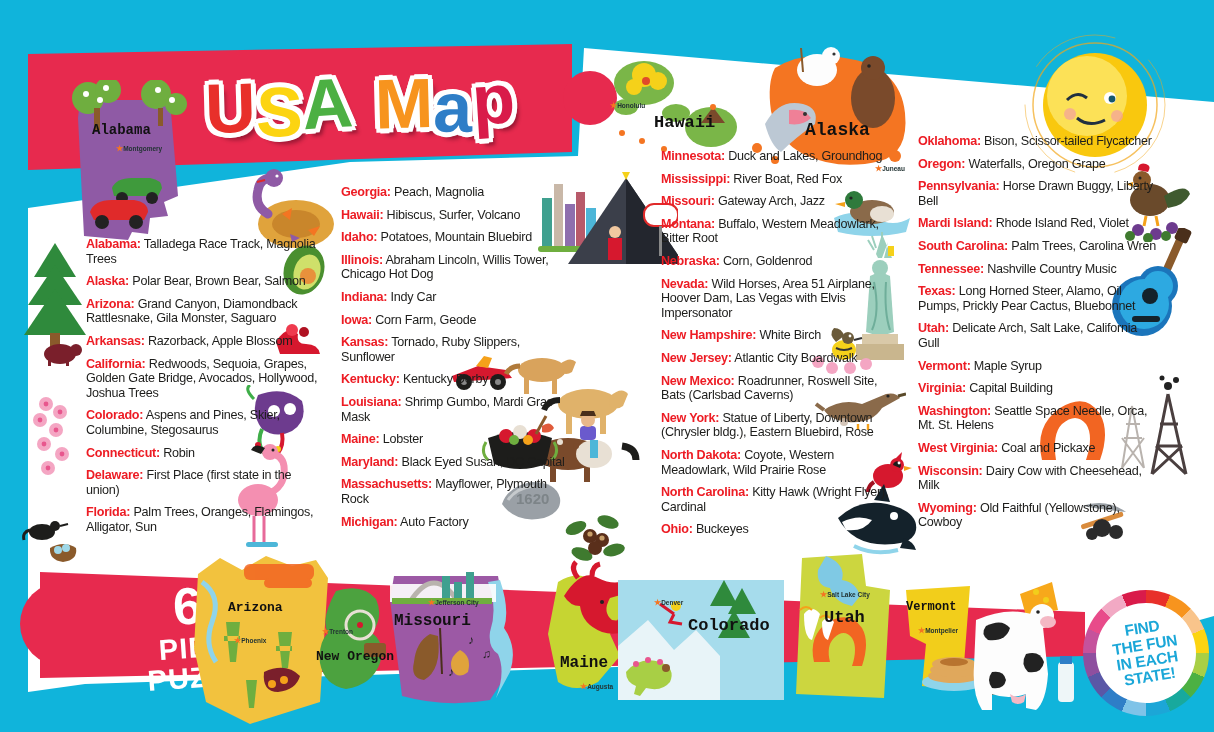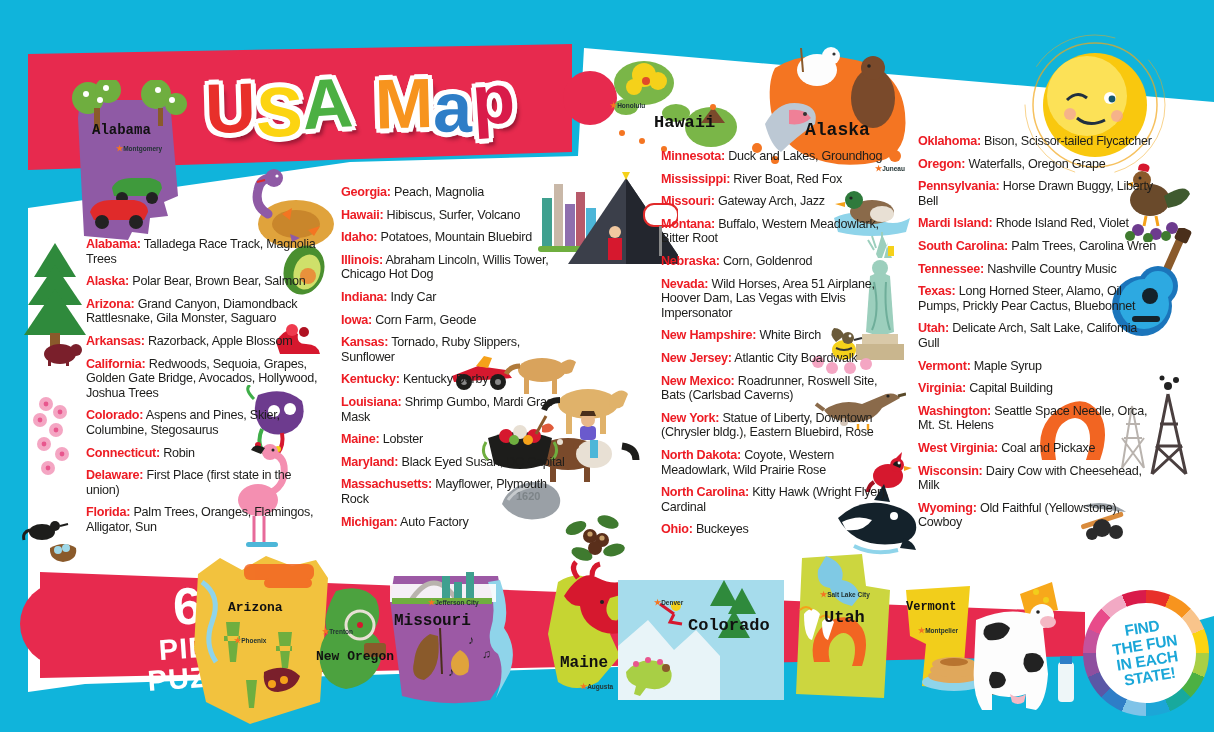--- a/index.html
+++ b/index.html
@@ -317,21 +317,21 @@
       <path d="M58 22 l10 -18" stroke="#8a5a2b" stroke-width="3"></path>
       <path d="M8 30 q-6 10 2 18 M76 30 q6 10 -2 18" stroke="#6fae3f" stroke-width="3" fill="none"></path>
       <path d="M64 14 q8 -6 12 2 q-4 6 -12 4z" fill="#e05a3a"></path>
     </svg>
   </div>
   <div class="deco" style="left:494px;top:474px">
     <svg width="70" height="48">
         <path d="M8 30 q6 -18 30 -22 q24 0 28 16 q2 14 -16 20 q-28 6 -42 -14z" fill="#9aa0a6"></path>
         <path d="M14 26 q8 -12 26 -14" stroke="#c6cacd" stroke-width="3" fill="none"></path>
       </svg>
-    <span style="position:absolute;left:22px;top:16px;font-size:11px;font-weight:bold;color:#7d8488">1620</span>
+    <span style="position:absolute;left:22px;top:16px;font-size:15px;font-weight:bold;color:#7d8488">1620</span>
   </div>
   <div class="deco" style="left:562px;top:512px">
     <svg width="64" height="54">
       <g fill="#3f7a2f">
           <ellipse cx="14" cy="16" rx="11" ry="6" transform="rotate(-24 14 16)"></ellipse>
           <ellipse cx="46" cy="10" rx="11" ry="6" transform="rotate(18 46 10)"></ellipse>
           <ellipse cx="20" cy="42" rx="11" ry="6" transform="rotate(20 20 42)"></ellipse>
           <ellipse cx="52" cy="38" rx="11" ry="6" transform="rotate(-14 52 38)"></ellipse>
         </g>
       <g fill="#5a2f1b">

